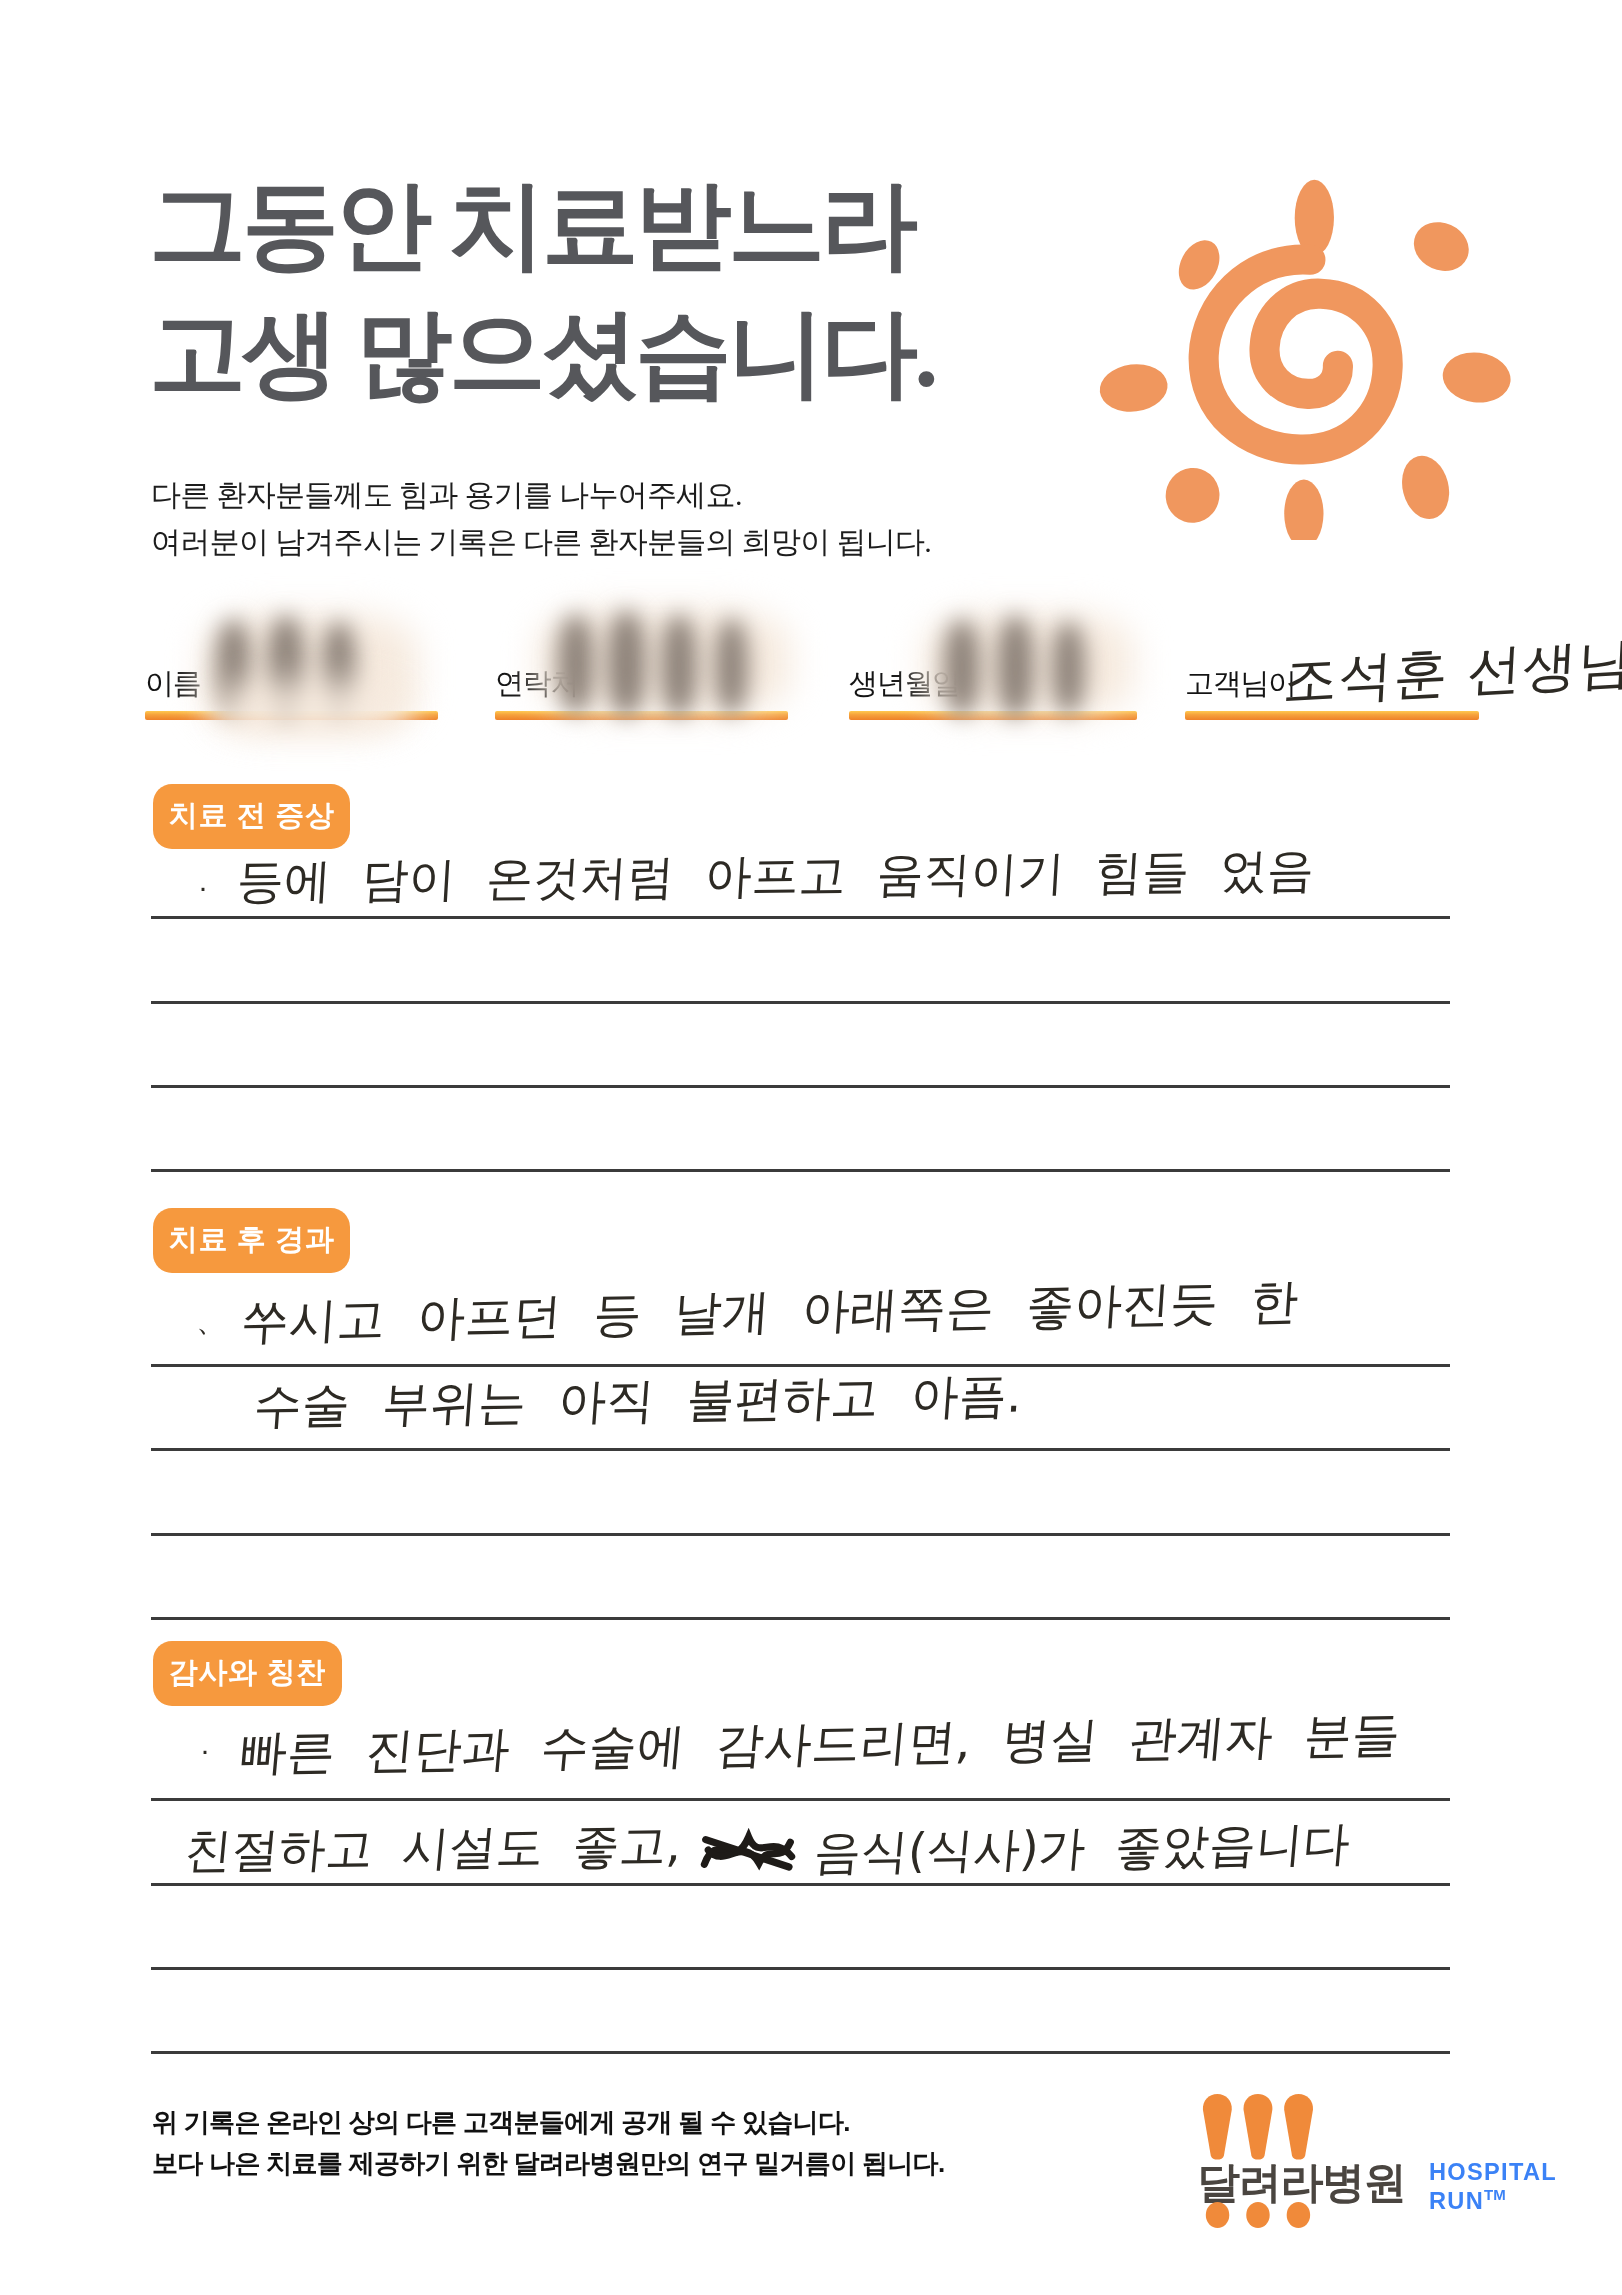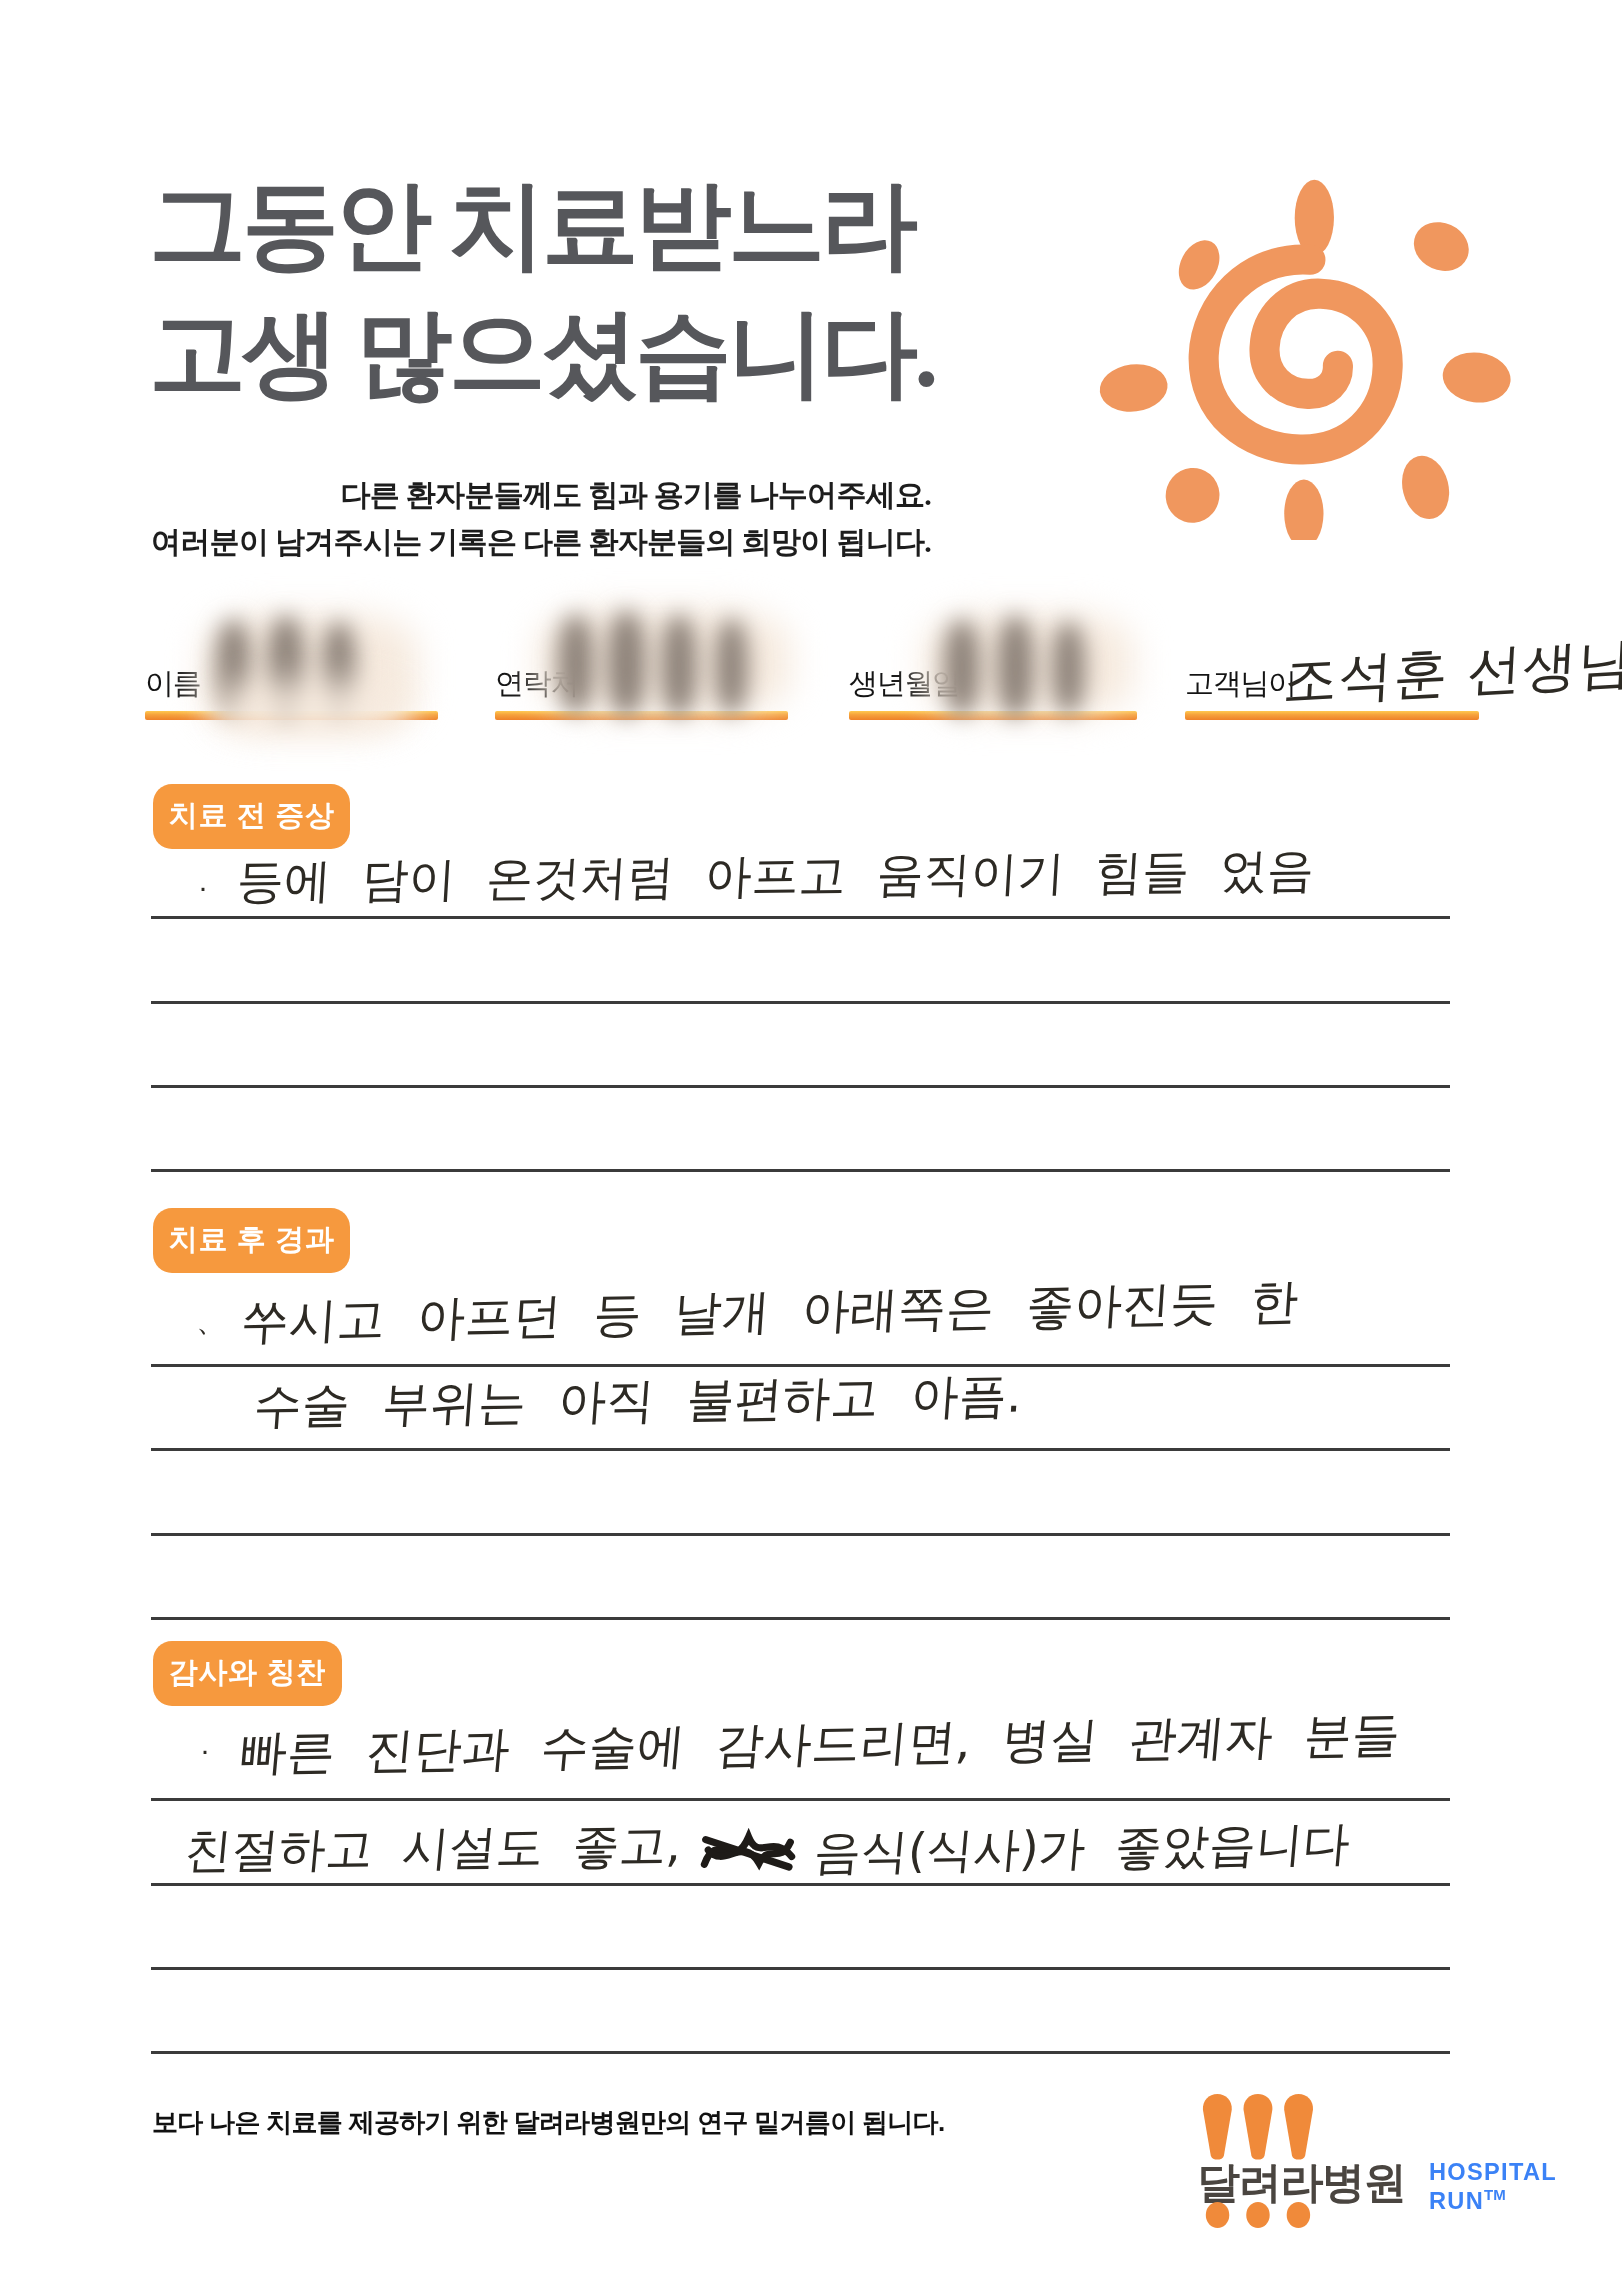--- a/index.html
+++ b/index.html
@@ -8,22 +8,22 @@
     font-family:"Liberation Sans",sans-serif;
   }
   
   .title{
     position:absolute;left:149px;top:162px;
     font-family:"Liberation Serif",serif;font-weight:700;
     font-size:97px;line-height:1.32;letter-spacing:-3.9px;color:#56575b;
   }
   .subtitle{
     position:absolute;left:151px;top:472px;
-    font-family:"Liberation Serif",serif;font-weight:700;
-    font-size:30px;line-height:1.55;color:#1d1d1d;letter-spacing:-0.7px;text-align:right;
+    font-family:"Liberation Serif",serif;font-weight:400;
+    font-size:30px;line-height:1.55;color:#1d1d1d;letter-spacing:-0.7px;
   }
   .sun{position:absolute;left:1080px;top:160px;width:432px;height:380px;}
   
   .f-label{
     position:absolute;top:664px;font-size:29px;font-weight:400;color:#141414;letter-spacing:-1.3px;
   }
   .u{
     position:absolute;top:711px;height:8.5px;border-radius:2px;
     background:linear-gradient(to bottom,#ffc94f 0%,#f6a33c 40%,#ee8128 100%);
   }
@@ -156,20 +156,21 @@
         <path d="M10 24 L 138 66"></path>
       </g>
     </svg>
     <span class="hand" style="font-size:47px;word-spacing:14.4px;transform:rotate(-1deg) skewX(-6deg);">음식(식사)가  좋았읍니다</span>
   </div>
   <div class="rule" style="top:1883px;"></div>
   <div class="rule" style="top:1967px;"></div>
   <div class="rule" style="top:2051px;"></div>
 
   <div class="footer-text">
+    <div>위 기록은 온라인 상의 다른 고객분들에게 공개 될 수 있습니다.</div>
     <div>보다 나은 치료를 제공하기 위한 달려라병원만의 연구 밑거름이 됩니다.</div>
   </div>
 
   <div>
     <svg style="position:absolute;left:1199px;top:2094px;" width="131" height="67" viewBox="0 0 200 102">
       <g fill="#F08A3A">
         <path d="M28 0 C 41 0 51 10 50 24 L 38 94 C 36 102 20 102 18 94 L 6 24 C 5 10 15 0 28 0 Z"></path>
         <path d="M90 0 C 103 0 113 10 112 24 L 100 94 C 98 102 82 102 80 94 L 68 24 C 67 10 77 0 90 0 Z"></path>
         <path d="M152 0 C 165 0 175 10 174 24 L 162 94 C 160 102 144 102 142 94 L 130 24 C 129 10 139 0 152 0 Z"></path>
       </g>

